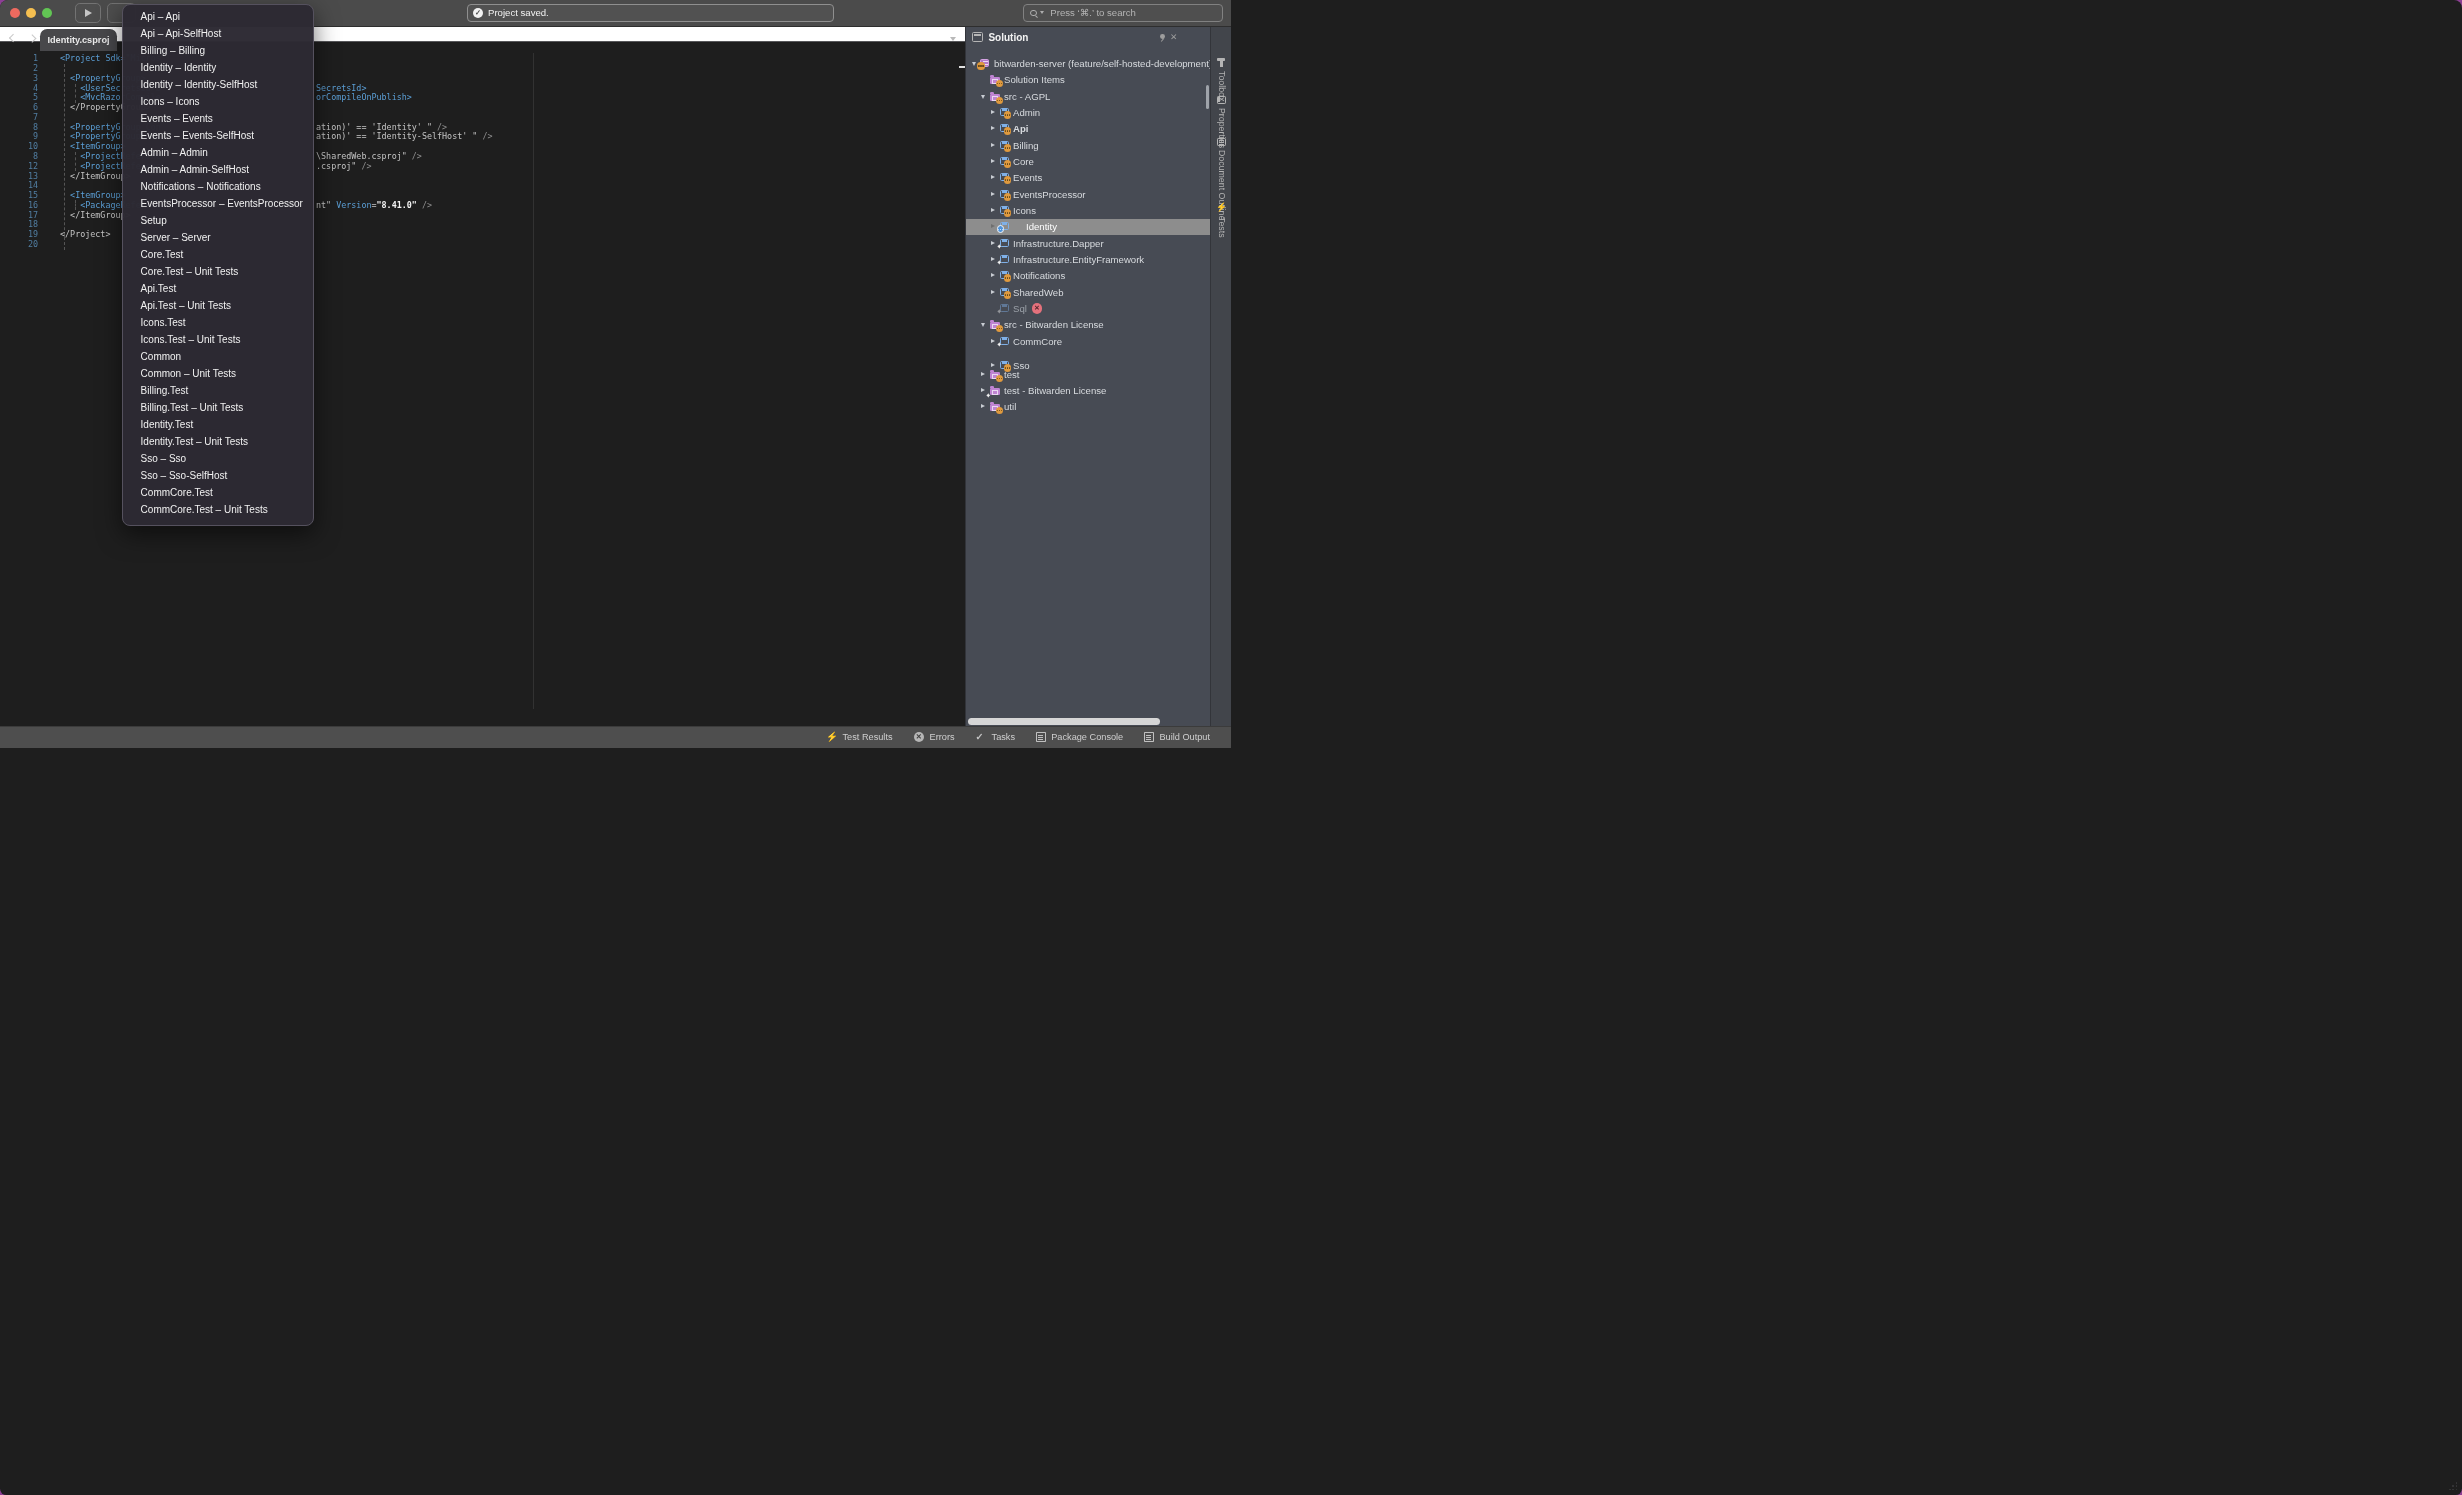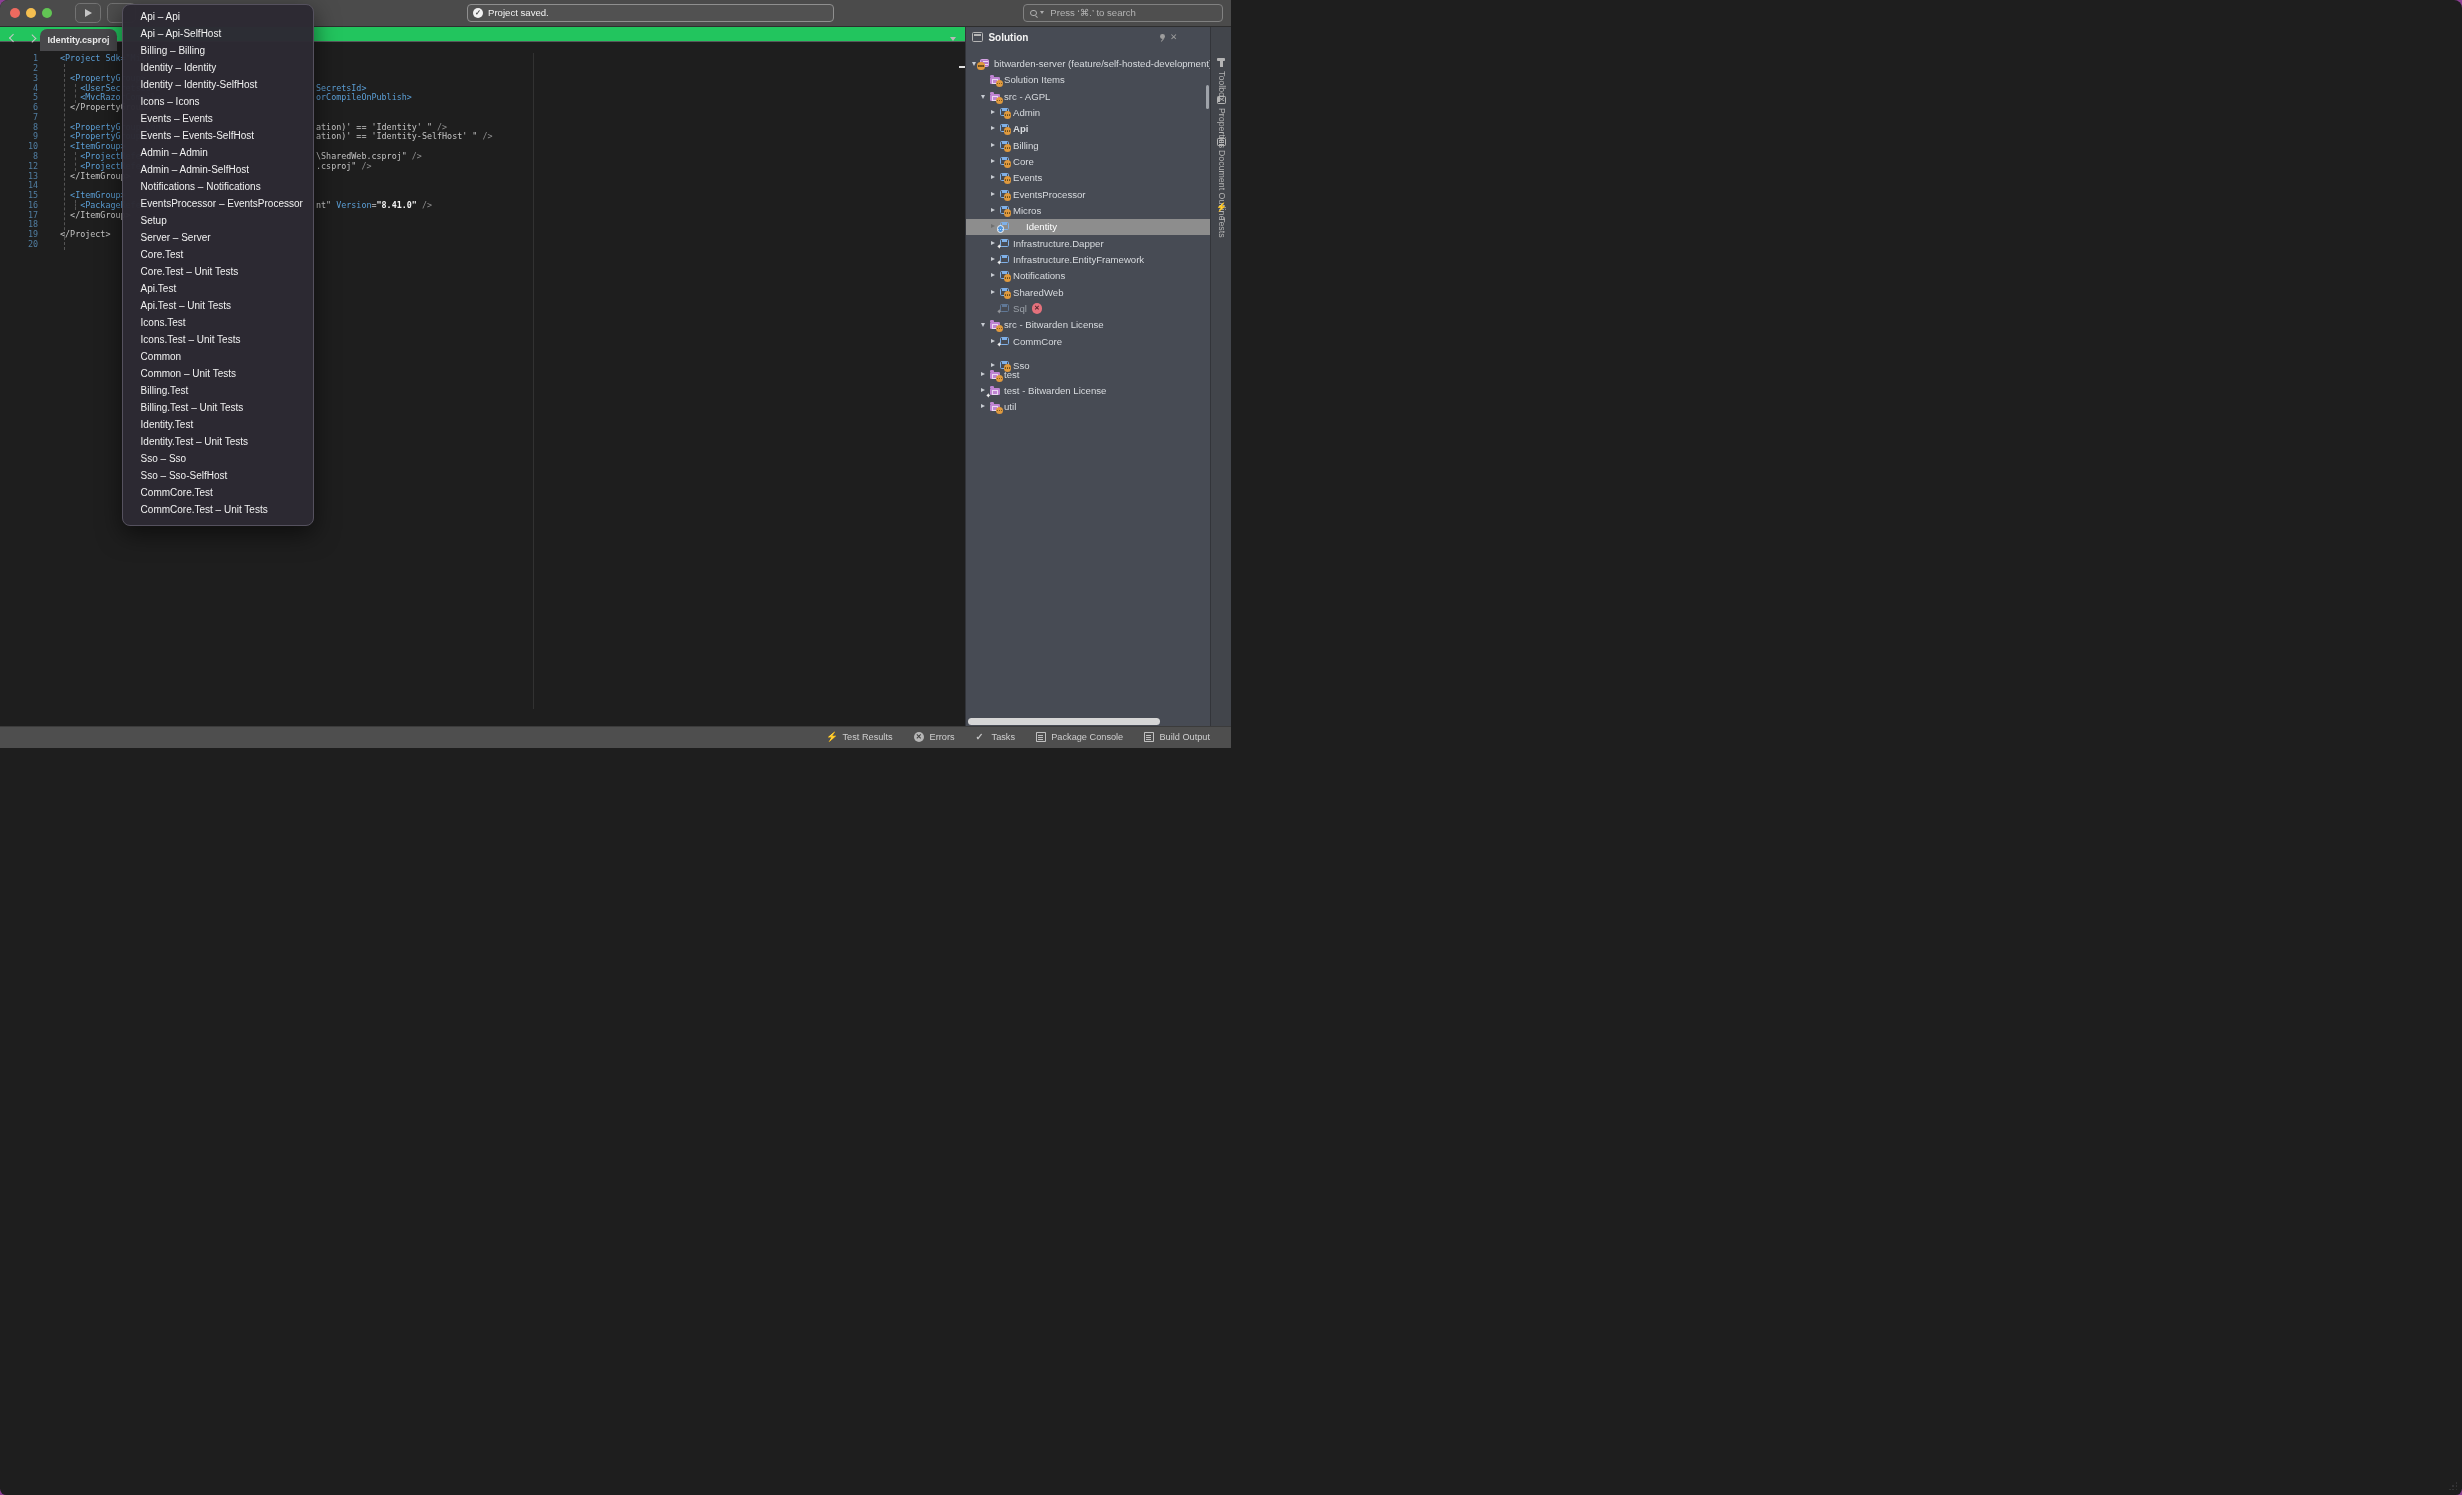--- a/index.html
+++ b/index.html
@@ -18,21 +18,21 @@
   #toast { position:absolute; left:467px; top:4px; width:367px; height:17.6px; border:0.8px solid #8f8f8f; border-radius:4px; background:#515151; display:flex; align-items:center; padding-left:4.8px; }
   #toast .chk { width:10.4px; height:10.4px; border-radius:50%; background:#f2f2f2; color:#4a4a4a; font-size:7.2px; font-weight:bold; display:flex; align-items:center; justify-content:center; }
   #toast .txt { color:#f2f2f2; font-size:9.6px; margin-left:4.8px; }
   #searchbox { position:absolute; left:1023px; top:4px; width:200px; height:17.6px; border:0.8px solid #818181; border-radius:4px; background:#4f4f4f; display:flex; align-items:center; }
   .mag { position:relative; width:6.4px; height:6.4px; border:1.2px solid #aeaeae; border-radius:50%; margin-left:6.4px; }
   .mag::after { content:''; position:absolute; left:4.8px; top:4.8px; width:1.2px; height:3.2px; background:#aeaeae; transform:rotate(-45deg); }
   .mag-chev { width:0; height:0; border-top:3.2px solid #aeaeae; border-left:2.4px solid transparent; border-right:2.4px solid transparent; margin-left:3.2px; }
   #searchbox .ph { color:#b4b4b4; font-size:9.6px; margin-left:6.4px; }
 
   
-  #tabbar { position:absolute; left:0; top:26.5px; width:966px; height:15px; background:#22c55e; border-bottom:1.6px solid #57575a; }
+  #tabbar { position:absolute; left:0; top:26.5px; width:966px; height:15px; background:#ffffff; border-bottom:1.6px solid #57575a; }
   .navchev { position:absolute; top:8.8px; width:6.4px; height:6.4px; border-left:1.2px solid #c9c9c9; border-bottom:1.2px solid #c9c9c9; }
   #nav-back { left:9.6px; transform:rotate(45deg); }
   #nav-fwd  { left:29px; transform:rotate(225deg); }
   #doc-tab { position:absolute; left:40px; top:2.4px; width:77px; height:22.4px; background:#48484b; border-radius:7.2px 7.2px 0 0; display:flex; align-items:center; justify-content:center; }
   #doc-tab span { color:#e9e9e9; font-size:9.2px; font-weight:bold; }
   #tab-overflow { position:absolute; left:950px; top:10.4px; width:0; height:0; border-top:4px solid #b9b9b9; border-left:3.2px solid transparent; border-right:3.2px solid transparent; }
 
   #editor { position:absolute; left:0; top:53px; width:966px; height:656px; background:#1e1e1e; overflow:hidden; }
   #editor .ruler { position:absolute; left:533px; top:0; bottom:0; width:0.8px; background:#323232; }
   #editor .scrollmark { position:absolute; left:959px; top:13px; width:9.6px; height:2px; background:#e0e0e0; }
@@ -306,21 +306,21 @@
           <span class="tree-label" style="left: 47px;">
             <span>EventsProcessor</span>
           </span>
         </div>
         <div class="tree-row" style="top: 176px;">
           <span class="exp exp-r" style="left: 25px;"></span>
           <span class="treeicon i-project" style="left: 34px;">
             <span class="badge b-dots-orange"></span>
           </span>
           <span class="tree-label" style="left: 47px;">
-            <span>Micros</span>
+            <span>Icons</span>
           </span>
         </div>
         <div class="tree-row sel" style="top: 192px;">
           <span class="exp exp-r" style="left: 25px;"></span>
           <span class="treeicon i-project" style="left: 34px;">
             <span class="badge b-dots-blue"></span>
           </span>
           <span class="tree-label" style="left: 47px; margin-left: 13px;">
             <span>Identity</span>
           </span>

